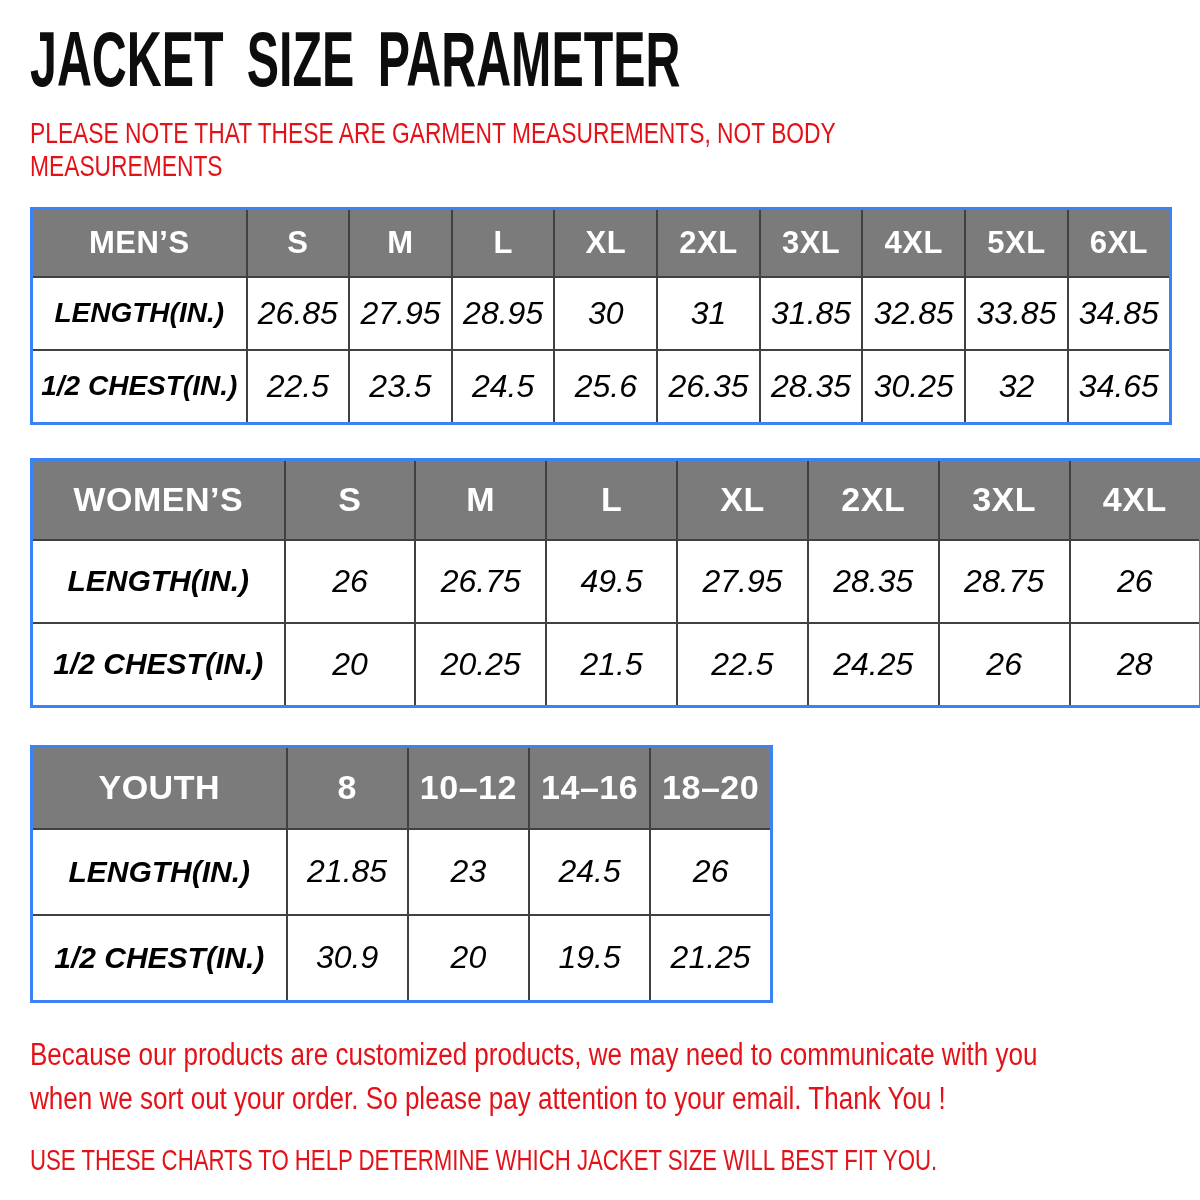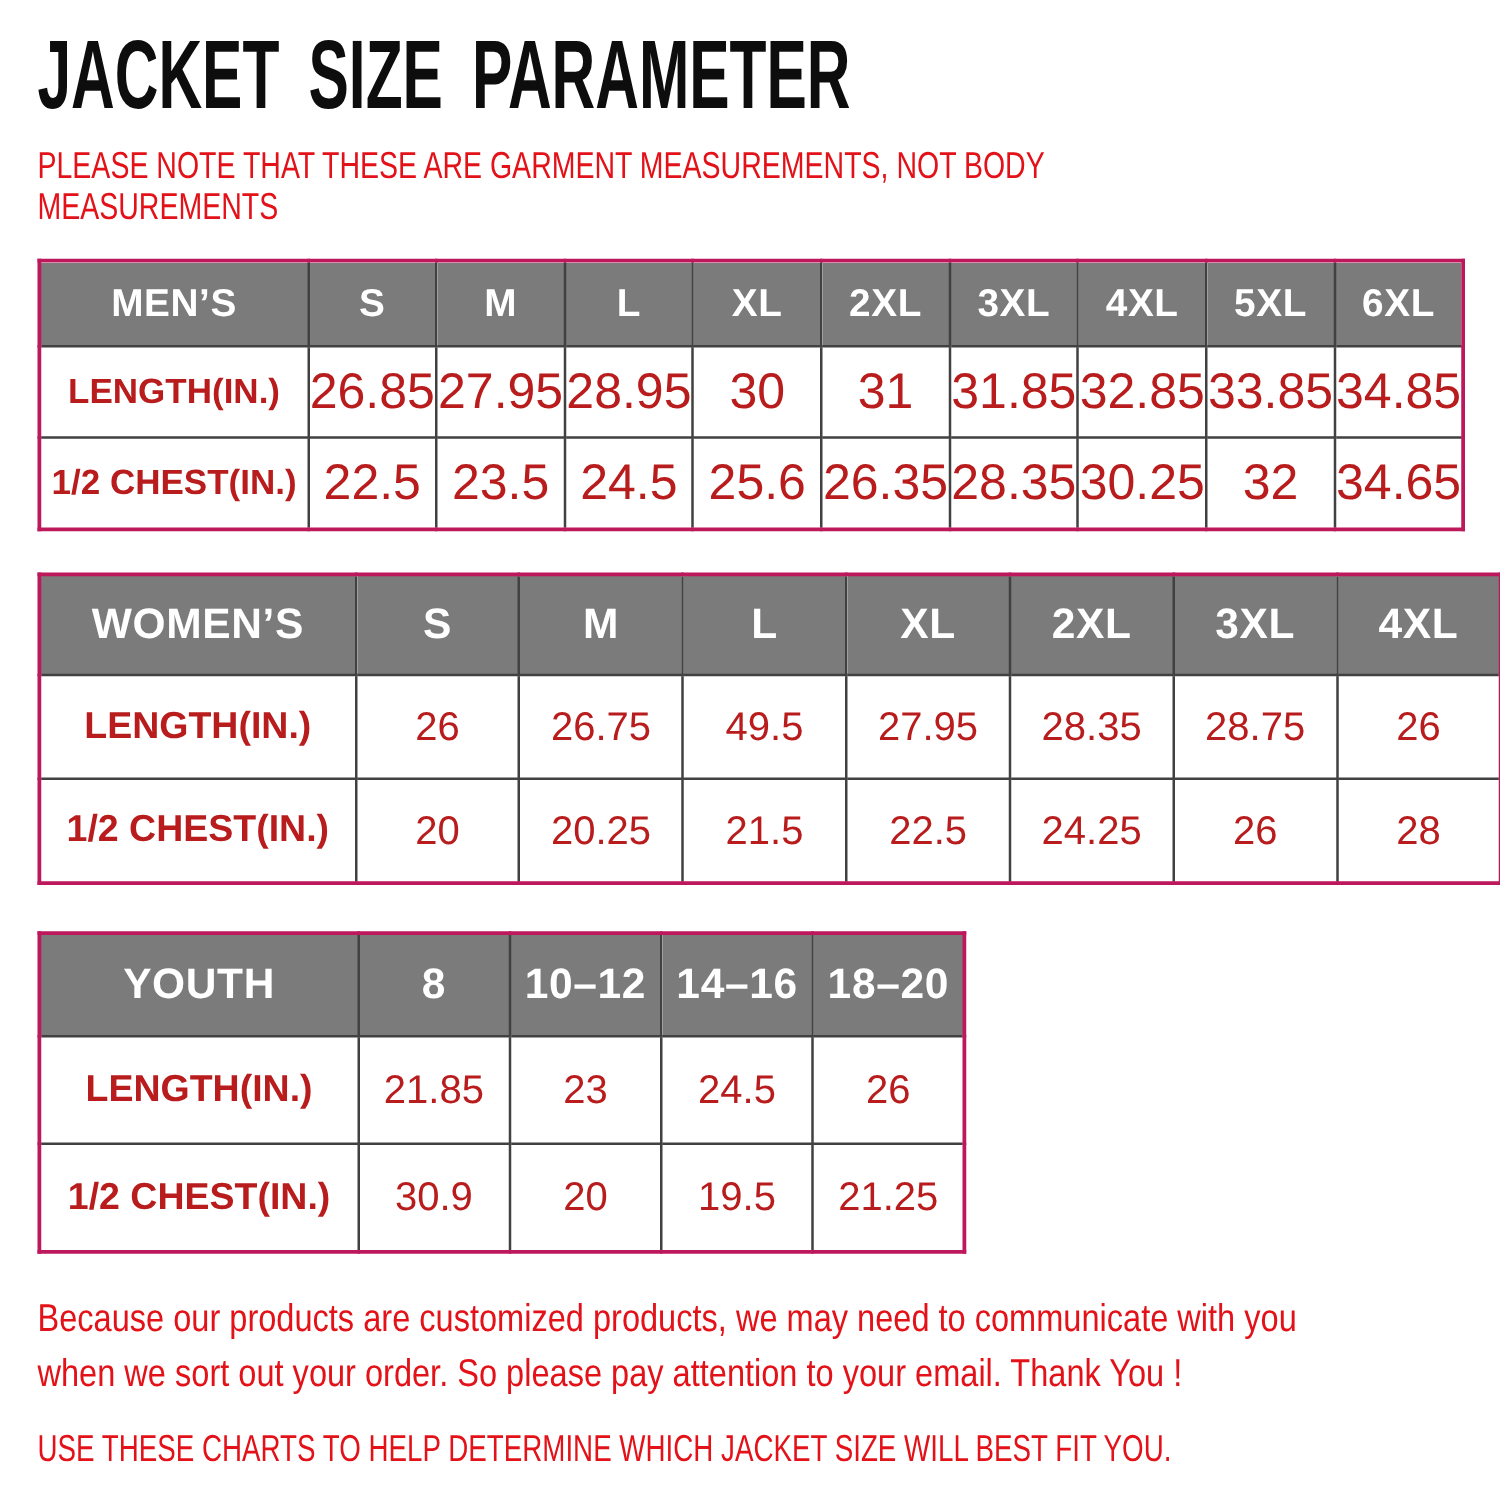--- a/index.html
+++ b/index.html
@@ -30,43 +30,43 @@
     font-size: 30px;
     line-height: 1.12;
     white-space: nowrap;
     transform: scaleX(0.76);
     transform-origin: left top;
   }
 
   table.size-table {
     border-collapse: collapse;
     table-layout: fixed;
-    border: 3px solid #be185d;
+    border: 3px solid #3b82f6;
   }
   table.size-table th, table.size-table td {
     border: 2px solid #414141;
     text-align: center;
     vertical-align: middle;
     padding: 0;
     overflow: hidden;
   }
   table.size-table th {
     background: #7b7b7b;
     color: #ffffff;
     font-weight: 700;
     letter-spacing: 0.5px;
   }
-  table.size-table td { color: #b91c1c; font-weight: 400; background: #ffffff; }
+  table.size-table td { color: #000000; font-weight: 400; background: #ffffff; font-style: italic; }
   table.size-table td.label { font-weight: 700; }
 
   
   table[data-table-index="0"] { width: 1142px; margin-top: 24px; }
   table[data-table-index="0"] col.c-label { width: 215px; }
   table[data-table-index="0"] th { height: 66px; font-size: 31px; }
-  table[data-table-index="0"] td { height: 71px; font-size: 40px; }
+  table[data-table-index="0"] td { height: 71px; font-size: 32px; }
   table[data-table-index="0"] td.label { font-size: 28px; }
 
   
   table[data-table-index="1"] { width: 1172px; margin-top: 33px; }
   table[data-table-index="1"] col.c-label { width: 253px; }
   table[data-table-index="1"] th { height: 78px; font-size: 34px; }
   table[data-table-index="1"] td { height: 81px; font-size: 32px; }
   table[data-table-index="1"] td.label { font-size: 30px; }
 
   

